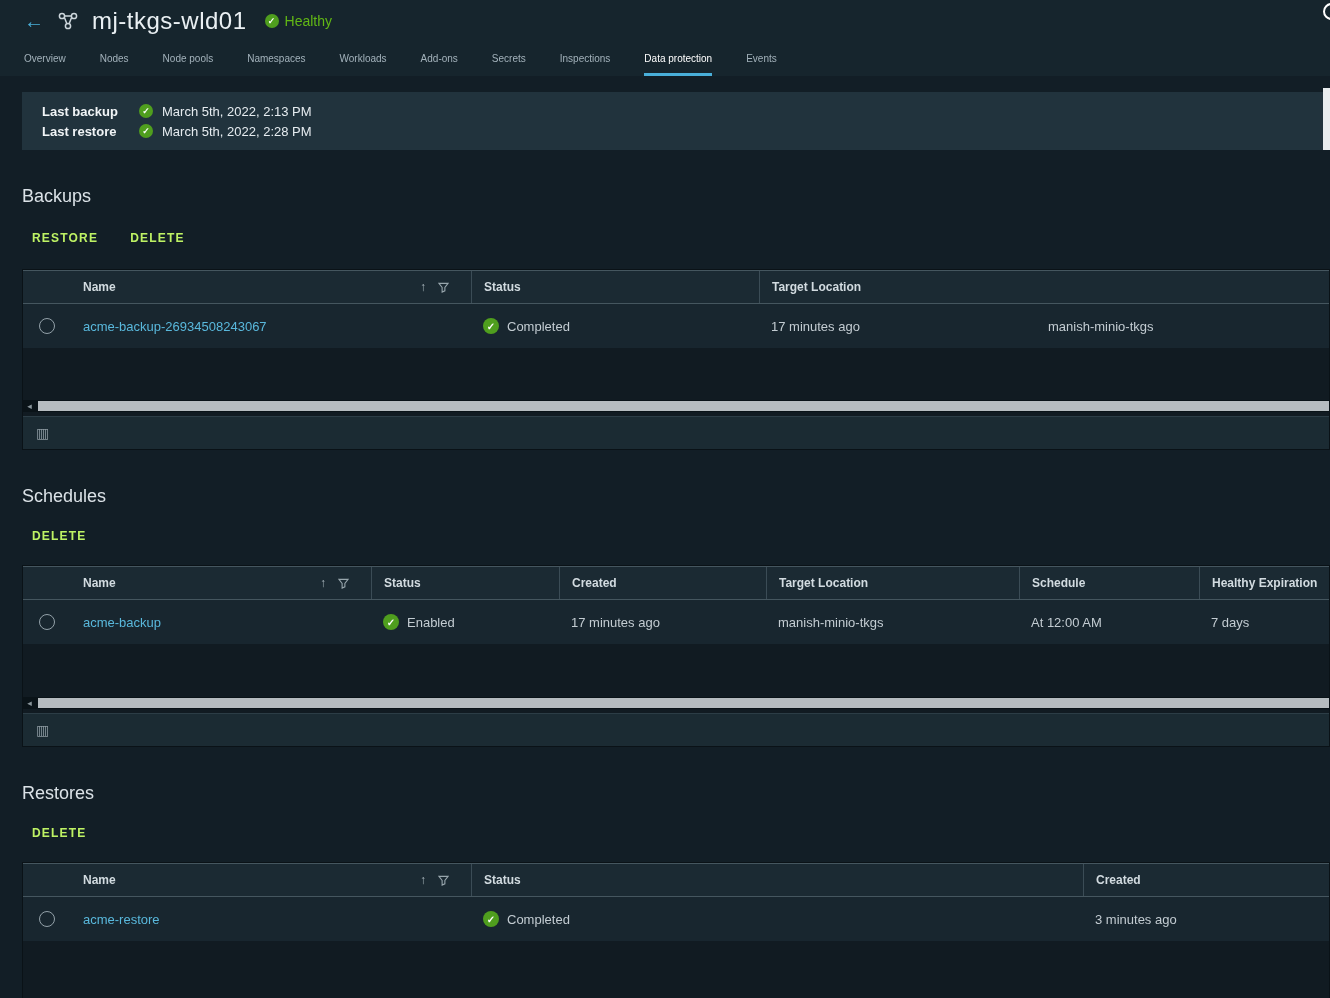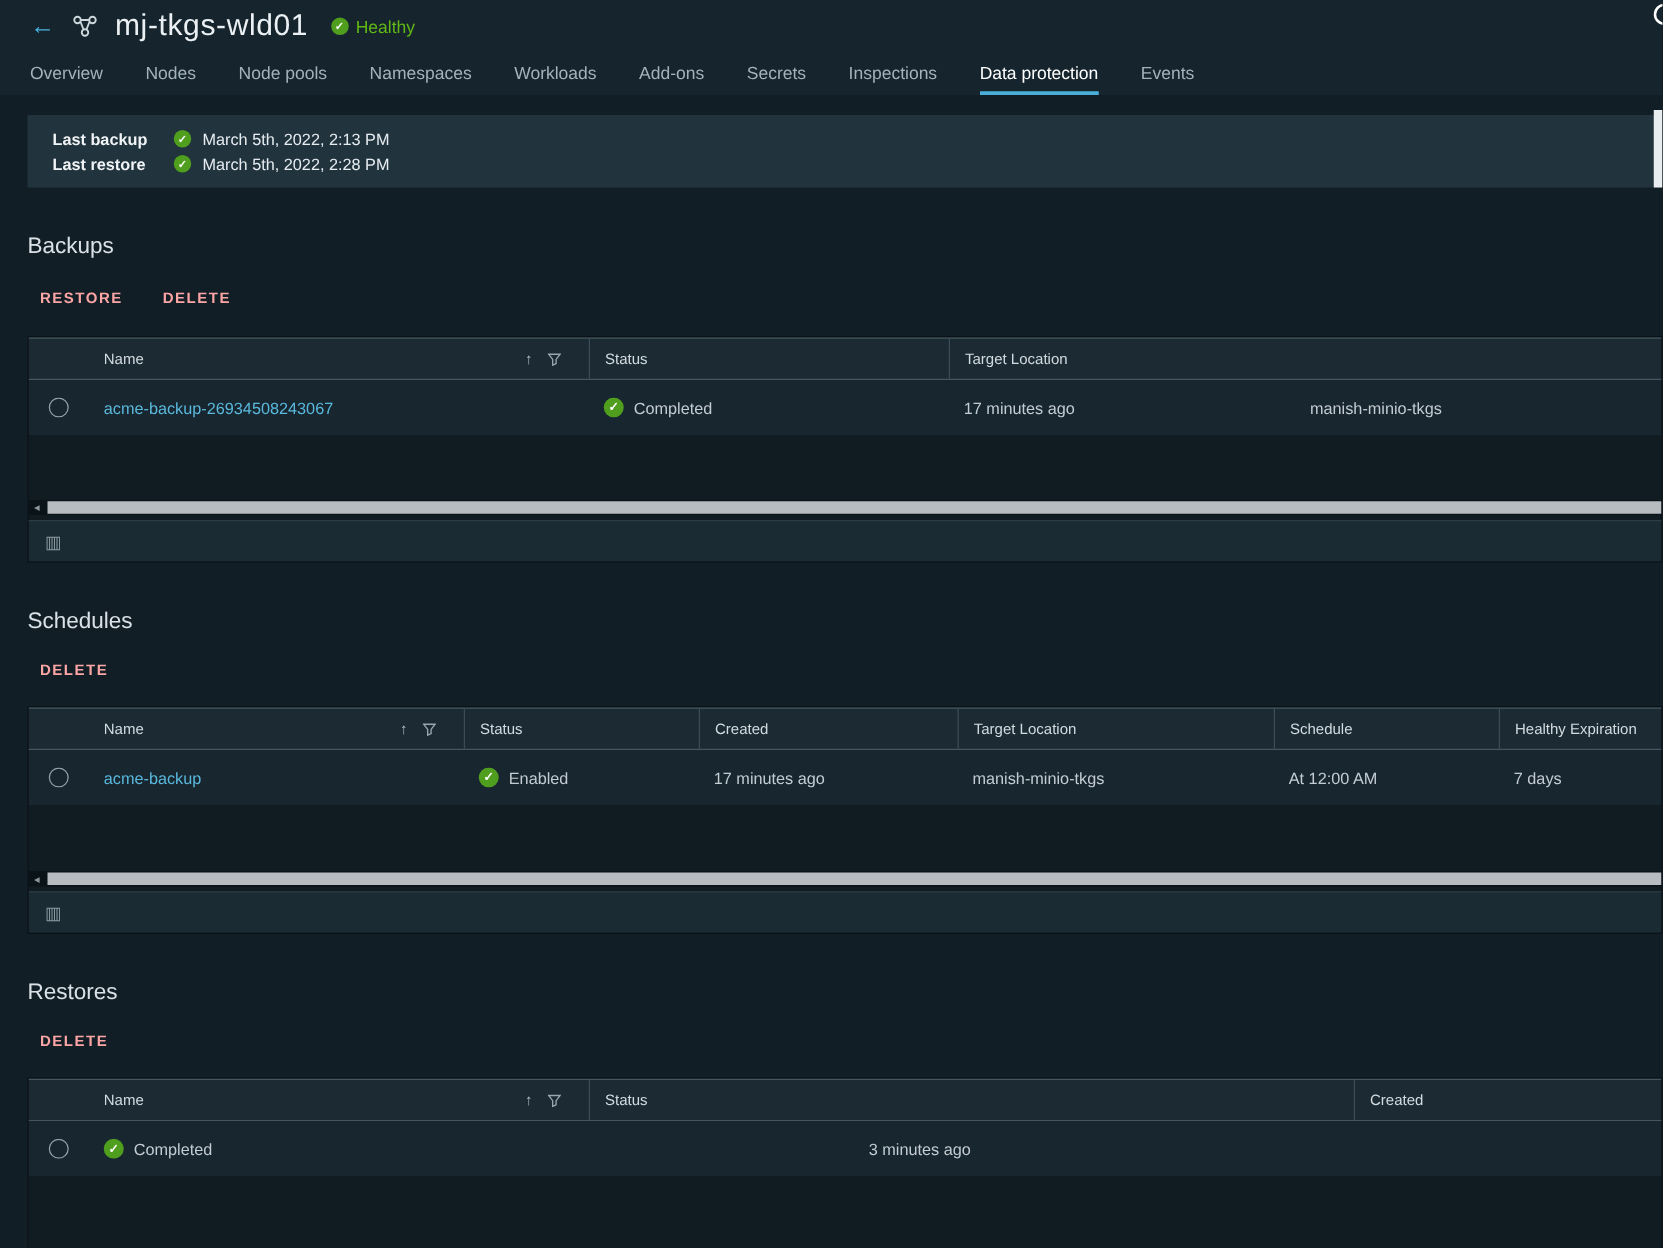--- a/index.html
+++ b/index.html
@@ -39,44 +39,44 @@
   .health-label{color:var(--green-text);font-size:14px}
   .check{
     width:16px;height:16px;border-radius:50%;background:var(--green);
     color:#fff;font-size:10px;font-weight:bold;
     display:inline-flex;align-items:center;justify-content:center;flex:none;
   }
   .check.sm{width:14px;height:14px;font-size:9px}
   
   .tabs{display:flex;align-items:stretch;gap:34px;padding-left:24px;height:36px}
   .tab{
-    display:flex;align-items:center;color:var(--muted);font-size:14px;
+    display:flex;align-items:center;color:var(--muted);font-size:10px;
     cursor:pointer;position:relative;text-decoration:none;white-space:nowrap;
   }
   .tab.active{color:#fff}
   .tab.active::after{content:"";position:absolute;left:0;right:0;bottom:0;height:3px;background:var(--accent)}
   
   .banner{
     margin:16px 0 0 22px;width:calc(100% - 22px);
     background:var(--bg-banner);padding:9px 20px;
   }
   .banner-row{display:flex;align-items:center;gap:9px;height:20px;font-size:13px;color:#e6ecf0}
   .banner-label{font-weight:bold;color:#f0f4f6;width:88px;flex:none}
   
   .section-title{font-size:18px;font-weight:400;color:#dbe2e7;margin:36px 0 0 22px}
   .actions{display:flex;gap:28px;margin:20px 0 0 30px}
   .action-btn{
-    background:none;border:none;color:#fca5a5;font-family:inherit;
+    background:none;border:none;color:#bef264;font-family:inherit;
     font-size:12px;font-weight:600;letter-spacing:1.2px;cursor:pointer;padding:4px 2px;
   }
   
   .datagrid{margin:20px 0 0 22px;width:calc(100% - 22px);border:1px solid #0a1217;background:var(--bg-spacer)}
   .thead{display:flex;height:34px;background:var(--bg-thead);
     border-top:1px solid var(--hdr-border);border-bottom:1px solid var(--hdr-border)}
-  .hcell{display:flex;align-items:center;padding-left:12px;font-size:12px;font-weight:normal;
+  .hcell{display:flex;align-items:center;padding-left:12px;font-size:12px;font-weight:bold;
     color:#d2dbe0;overflow:hidden;white-space:nowrap;cursor:pointer}
   .hcell.sep{border-left:1px solid var(--sep)}
   .sorter{margin-left:auto;display:flex;align-items:center;gap:12px;padding-right:22px}
   .sort-arrow{color:#aab7be;font-size:12px}
   .filter{display:inline-flex;align-items:center;cursor:pointer}
   .row{display:flex;height:44px;background:var(--bg-row);align-items:center;font-size:13px}
   .cell{padding-left:12px;overflow:hidden;white-space:nowrap;display:flex;align-items:center;gap:8px}
   .col-select{width:48px;flex:none;justify-content:center;display:flex;align-items:center;padding-left:0}
   .radio{width:16px;height:16px;border-radius:50%;border:1px solid #93a1a9;display:inline-block;cursor:pointer;flex:none}
   a.row-link{color:var(--link);text-decoration:none;cursor:pointer}
@@ -273,20 +273,23 @@
         </span>
       </span>
     </div>
     <div class="hcell col-status sep">Status</div>
     <div class="hcell col-created sep">Created</div>
   </div>
   <div class="row">
     <div class="cell col-select">
         <span class="radio"></span>
       </div>
+    <div class="cell col-name">
+        <a class="row-link">acme-restore</a>
+      </div>
     <div class="cell col-status">
       <span class="check">✓</span>
       <span>Completed</span>
     </div>
     <div class="cell col-created">3 minutes ago</div>
   </div>
   <div class="spacer" style="height:60px"></div>
 </div>
 
 <div class="v-thumb"></div>

